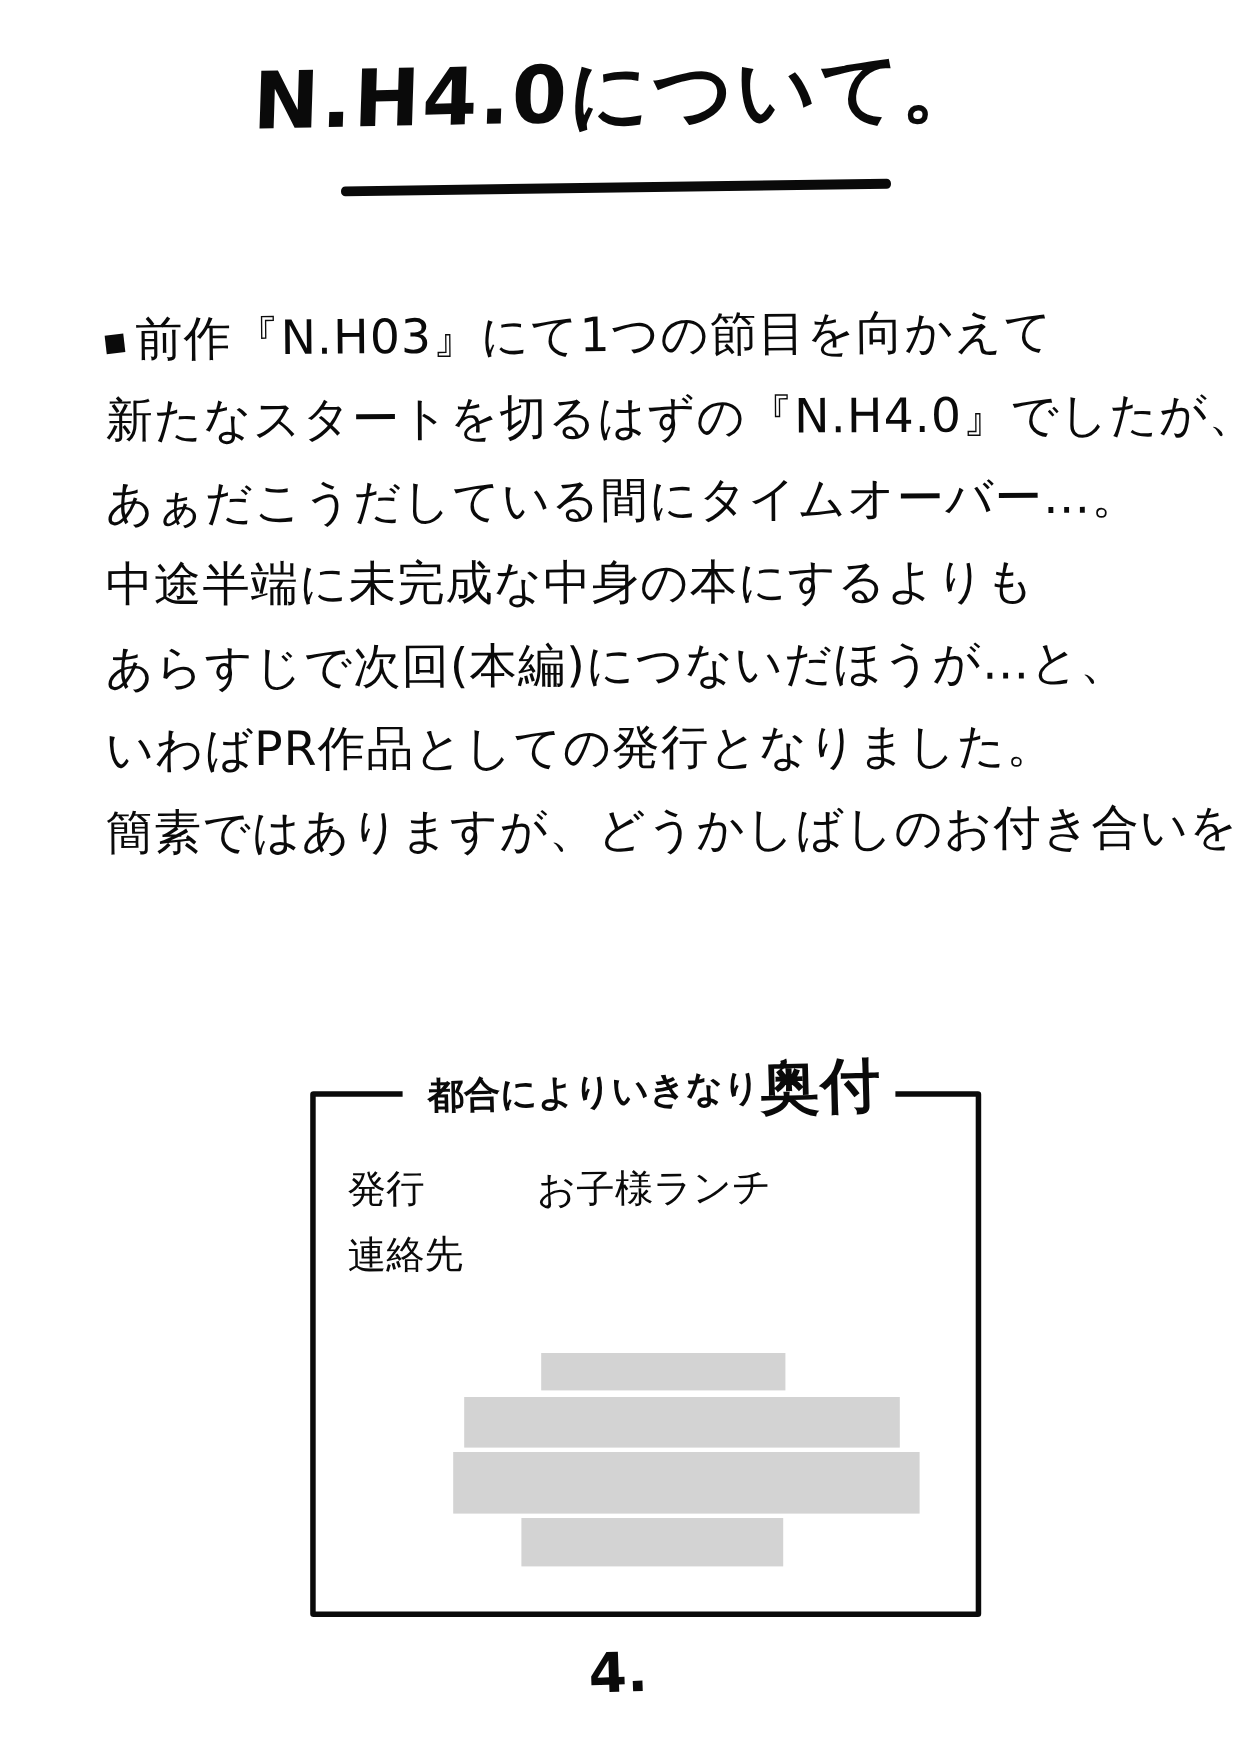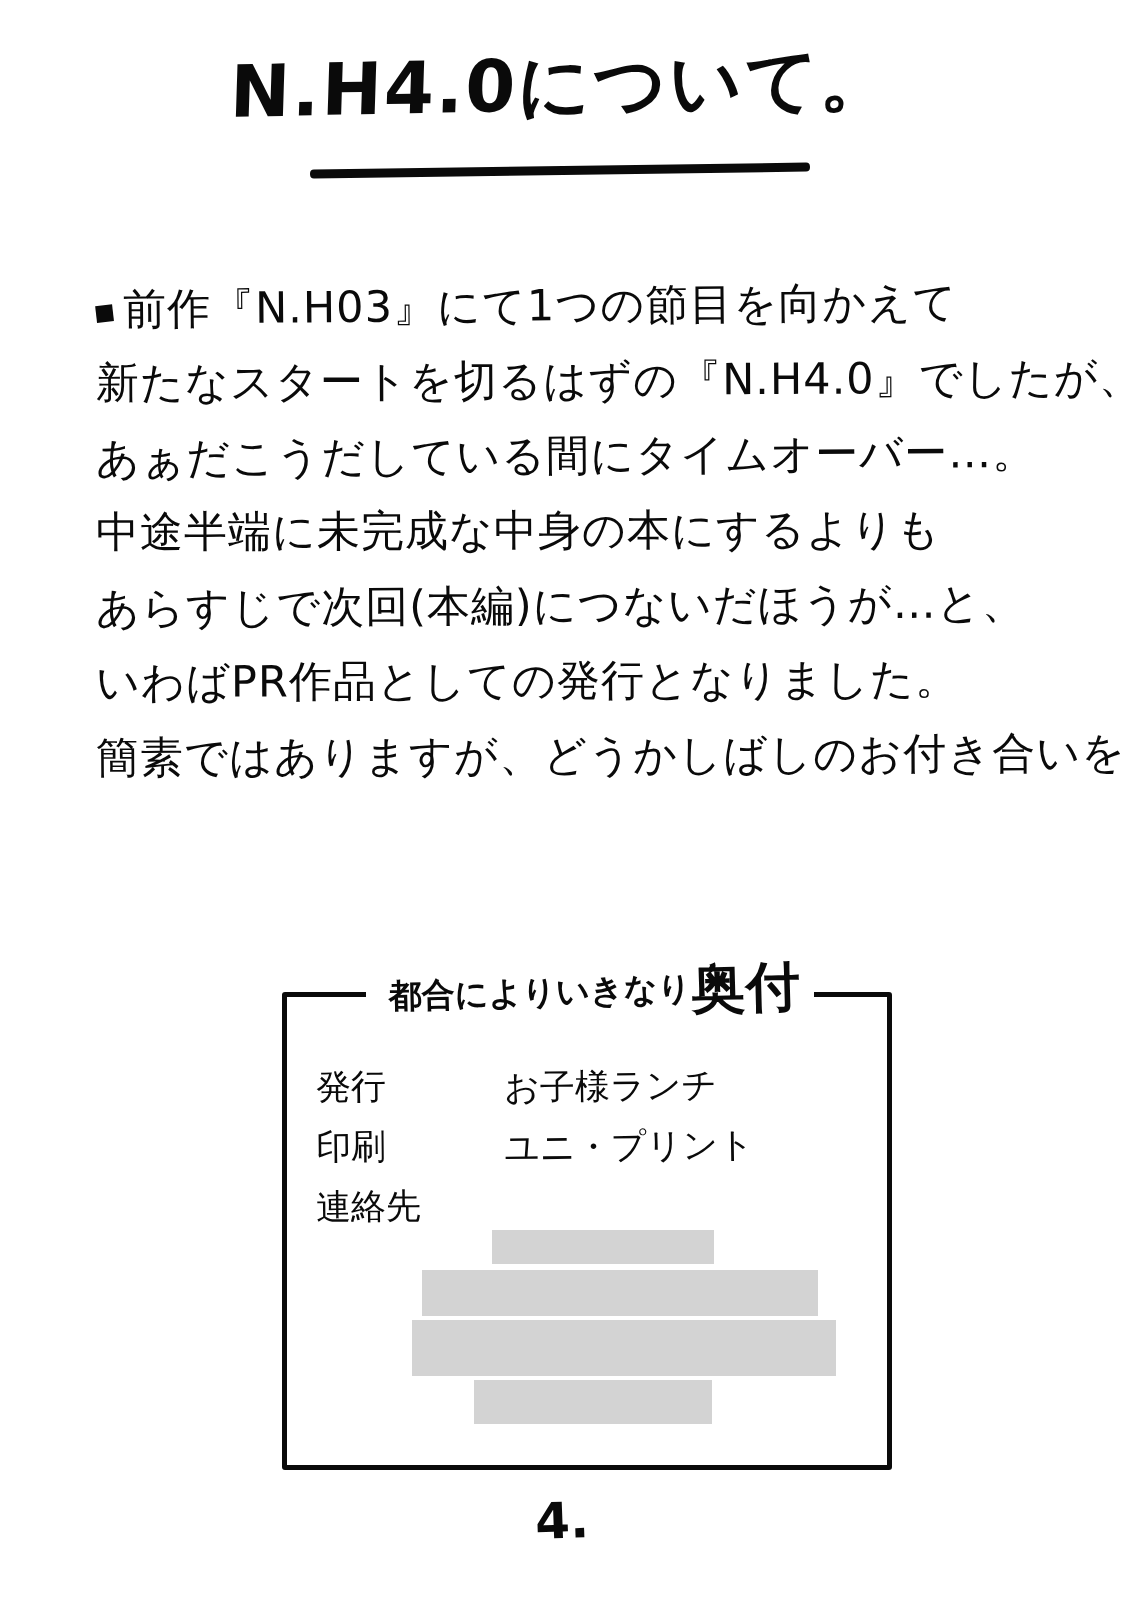--- a/index.html
+++ b/index.html
@@ -122,23 +122,22 @@
   }
 
   .colophon-rows {
     position: absolute;
     left: 34px;
     top: 58px;
     width: 560px;
   }
   .col-row {
     display: flex;
-    align-items: flex-end;
+    align-items: center;
     height: 60px;
-    gap: 16px;
   }
   .col-label {
     width: 172px;
     font-size: 35px;
     color: #0a0a0a;
     white-space: nowrap;
     transform: rotate(-0.6deg);
   }
   .col-value {
     font-size: 35px;
@@ -203,24 +202,20 @@
     <div class="colophon-heading">
       <span>都合によりいきなり</span><span class="big">奥付</span>
     </div>
 
     <div class="colophon-rows">
       <div class="col-row">
         <div class="col-label">発行</div>
         <div class="col-value">お子様ランチ</div>
       </div>
       <div class="col-row">
-        <div class="col-label">印刷</div>
-        <div class="col-value">ユニ・プリント</div>
-      </div>
-      <div class="col-row">
         <div class="col-label">連絡先</div>
         <div class="col-value"></div>
       </div>
     </div>
 
     <div class="redactions">
       <div class="redact r1"></div>
       <div class="redact r2"></div>
       <div class="redact r3"></div>
       <div class="redact r4"></div>

